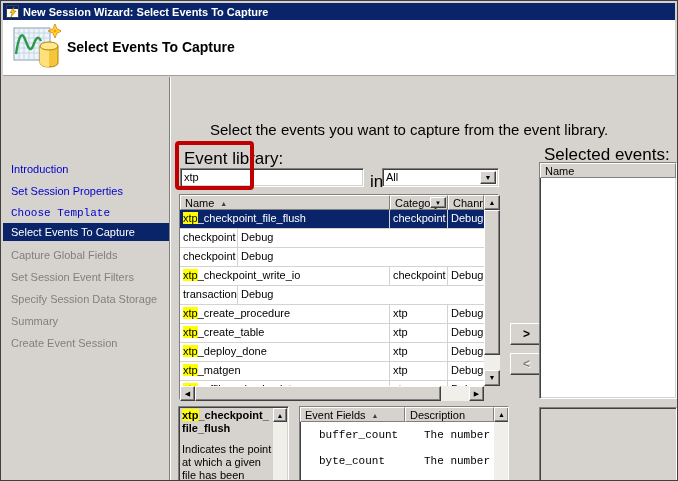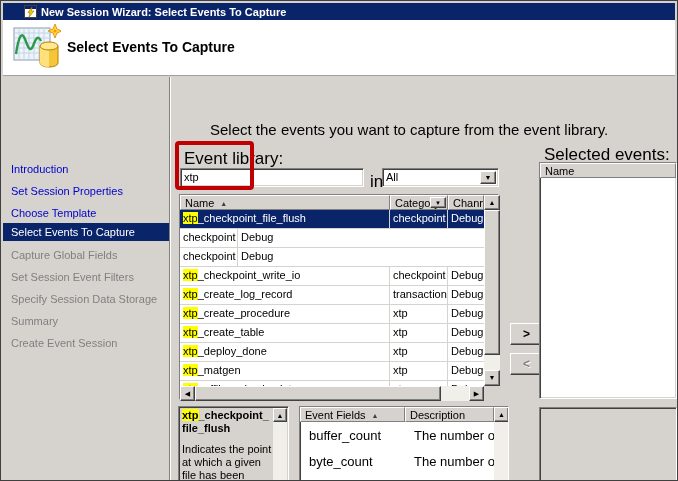--- a/index.html
+++ b/index.html
@@ -1,19 +1,19 @@
 <!DOCTYPE html>
 <html><head>
 <meta charset="utf-8">
 <style>
   html,body{margin:0;padding:0;background:#fff;}
   *{box-sizing:border-box;font-family:"Liberation Sans",sans-serif;}
   .window{position:relative;width:678px;height:481px;background:#d6d3ce;border:1px solid #404040;overflow:hidden;}
   .titlebar{position:absolute;left:2px;top:2px;width:672px;height:17px;background:#0a246a;color:#fff;
-    font-size:11px;font-weight:bold;display:flex;align-items:center;padding-left:21px;gap:4px;}
+    font-size:11px;font-weight:bold;display:flex;align-items:center;padding-left:3px;gap:4px;}
   .tb-icon{width:13px;height:13px;flex:0 0 13px;}
   .headerband{position:absolute;left:2px;top:19px;width:672px;height:56px;background:#ffffff;border-bottom:1px solid #a0a0a0;}
   .wizicon{position:absolute;left:10px;top:4px;width:48px;height:46px;}
   .pagetitle{position:absolute;left:64px;top:19px;font-size:14px;font-weight:bold;color:#000;}
   .sidebar{position:absolute;left:2px;top:76px;width:166px;height:403px;}
   .side-divider{position:absolute;left:168px;top:76px;width:2px;height:403px;border-left:1px solid #808080;border-right:1px solid #fff;}
   .side-item{position:absolute;left:8px;font-size:11px;white-space:nowrap;}
   .side-item.link{color:#0000cc;text-align:right;}
   .side-item.disabled{color:#808080;}
   .side-item.selected{left:0;width:166px;background:#0a246a;color:#fff;padding:3px 0 3px 8px;}
@@ -55,21 +55,21 @@
   .descpanel{position:absolute;left:177px;top:405px;width:111px;height:76px;background:#d6d3ce;overflow:hidden;}
   .desc-content{position:absolute;left:3px;top:2px;width:90px;font-size:11px;word-break:break-all;line-height:13px;}
   .desc-title{font-weight:bold;}
   .desc-body{margin-top:8px;word-break:normal;}
   .fieldspanel{position:absolute;left:298px;top:405px;width:210px;height:76px;background:#fff;overflow:hidden;}
   .fp-head{position:absolute;left:0;top:0;width:194px;height:15px;display:flex;}
   .fp-f{width:105px;}
   .fp-d{width:89px;}
   .fp-rows{position:absolute;left:0;top:15px;width:194px;}
   .fp-row{display:flex;height:26px;align-items:center;}
-  .fp-row .c{font-size:13px;padding:0 9px;white-space:nowrap;overflow:hidden;}
+  .fp-row .c{font-size:11px;padding:0 19px;white-space:nowrap;overflow:hidden;font-family:Liberation Mono, monospace;}
   .fp-row .f{width:105px;}
   .fp-row .d{width:89px;}
   .movebtn{position:absolute;width:33px;height:22px;background:#d6d3ce;
     border:1px solid;border-color:#fff #404040 #404040 #fff;box-shadow:inset -1px -1px 0 #808080;
     font-size:12px;font-weight:bold;text-align:center;line-height:20px;color:#000;}
   .movebtn.disabled{color:#808080;text-shadow:1px 1px 0 #fff;}
   .sel-table{position:absolute;left:538px;top:161px;width:138px;height:237px;background:#fff;}
   .sel-head{position:absolute;left:0;top:0;width:136px;height:15px;}
   .graypanel{position:absolute;left:538px;top:406px;width:138px;height:75px;background:#d6d3ce;}
 </style>
@@ -113,21 +113,21 @@
         <polygon points="42,0 44,5 49,7 44,9 42,14 40,9 35,7 40,5" fill="#ffd83a" stroke="#e08000" stroke-width="0.8"></polygon>
         <circle cx="42" cy="7" r="1.6" fill="#ff9a00"></circle>
       </g>
     </svg>
     <div class="pagetitle">Select Events To Capture</div>
   </div>
 
   <div class="sidebar">
       <div class="side-item link" style="top: 86px;">Introduction</div>
       <div class="side-item link" style="top: 108px;">Set Session Properties</div>
-      <div class="side-item link" style="top: 130px;">Choose Template</div>
+      <div class="side-item link" style="top: 130px; font-family: Liberation Mono, monospace;">Choose Template</div>
       <div class="side-item selected" style="top: 146px;">Select Events To Capture</div>
       <div class="side-item disabled" style="top: 172px;">Capture Global Fields</div>
       <div class="side-item disabled" style="top: 194px;">Set Session Event Filters</div>
       <div class="side-item disabled" style="top: 216px;">Specify Session Data Storage</div>
       <div class="side-item disabled" style="top: 238px;">Summary</div>
       <div class="side-item disabled" style="top: 260px;">Create Event Session</div>
     </div>
   <div class="side-divider"></div>
 
   <div class="instruction">Select the events you want to capture from the event library.</div>
@@ -163,21 +163,20 @@
         <div class="ev-row">
           <div class="c cat">checkpoint</div>
           <div class="c chan">Debug</div>
         </div>
         <div class="ev-row">
           <div class="c name"><span class="hl">xtp</span>_checkpoint_write_io</div>
           <div class="c cat">checkpoint</div>
           <div class="c chan">Debug</div>
         </div>
         <div class="ev-row">
-          <div class="c name"><span class="hl">xtp</span>_create_log_record</div>
           <div class="c cat">transaction</div>
           <div class="c chan">Debug</div>
         </div>
         <div class="ev-row">
           <div class="c name"><span class="hl">xtp</span>_create_procedure</div>
           <div class="c cat">xtp</div>
           <div class="c chan">Debug</div>
         </div>
         <div class="ev-row">
           <div class="c name"><span class="hl">xtp</span>_create_table</div>

